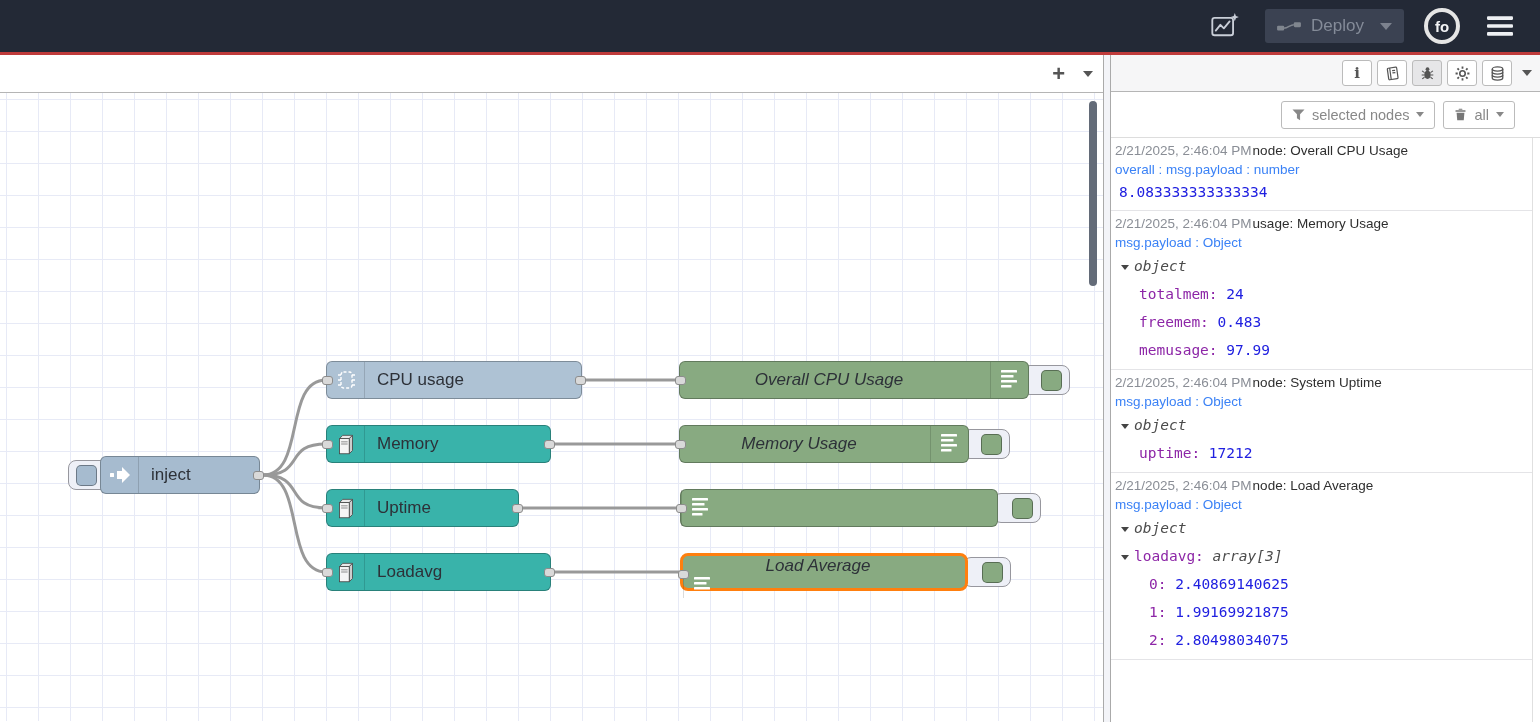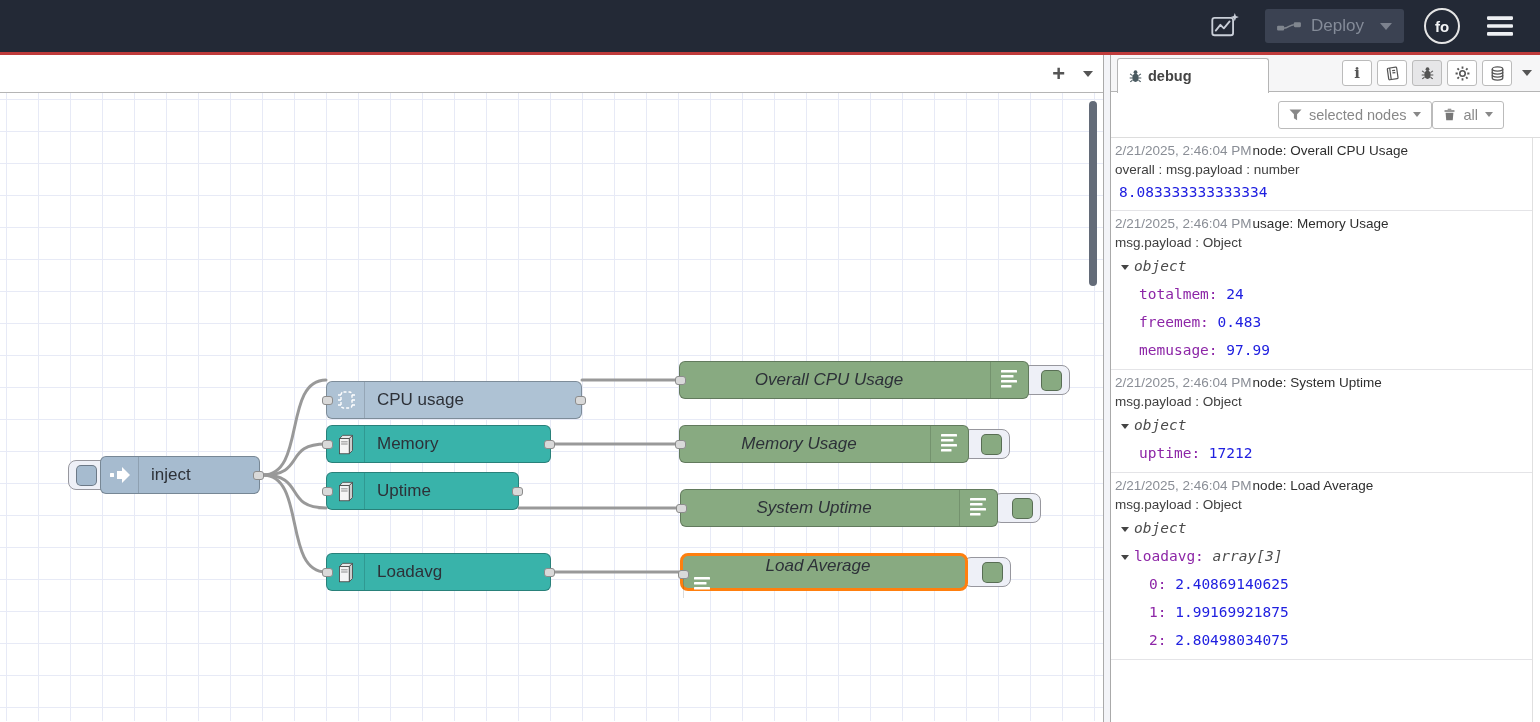--- a/index.html
+++ b/index.html
@@ -7,21 +7,21 @@
               font-family:"Liberation Sans", sans-serif; background:#fff; }
 
   
   .app-header { height:52px; background:#232936; display:flex; align-items:center;
                 justify-content:flex-end; gap:20px; padding-right:20px; }
   .hdr-icon-btn { width:40px; height:40px; display:flex; align-items:center; justify-content:center; cursor:pointer; }
   .deploy-btn { height:34px; background:#3b4252; border-radius:3px; display:flex; align-items:center;
                 gap:10px; padding:0 12px; color:#848b98; font-size:17px; }
   .deploy-caret { margin-left:6px; border-left:6px solid transparent; border-right:6px solid transparent;
                   border-top:7px solid #7c828e; width:0; height:0; }
-  .avatar { width:36px; height:36px; border-radius:50%; border:2px solid #e5e5e5; color:#f2f3f5;
+  .avatar { width:36px; height:36px; border-radius:50%; border:4px solid #e5e5e5; color:#f2f3f5;
             display:flex; align-items:center; justify-content:center; font-size:15px; font-weight:bold; }
   .red-line { height:3px; background:#bf3b3b; }
 
   
   .main-row { display:flex; height:667px; }
   .workspace { width:1104px; position:relative; border-right:1px solid #aaa; }
   .ws-tabbar { height:38px; background:#fff; border-bottom:1px solid #b5b5b5; position:relative; }
   .ws-tab-controls { position:absolute; right:10px; top:0; height:38px; display:flex; align-items:center; gap:18px; }
   .add-flow { font-size:22px; font-weight:bold; color:#555; line-height:1; cursor:pointer; }
   .caret-down { width:0; height:0; border-left:5px solid transparent; border-right:5px solid transparent;
@@ -60,30 +60,30 @@
   .dp-header { height:37px; background:#f6f6f7; border-bottom:1px solid #b5b5b5; position:relative; }
   .dp-tab { position:absolute; left:6px; top:3px; height:35px; width:152px; background:#fff;
             border:1px solid #b5b5b5; border-bottom:none; border-radius:3px 3px 0 0; z-index:2;
             display:flex; align-items:center; gap:5px; padding-left:10px;
             font-size:14.5px; font-weight:bold; color:#444; }
   .dp-hdr-btns { position:absolute; right:28px; top:5px; display:flex; gap:5px; z-index:1; }
   .sq-btn { width:30px; height:26px; border:1px solid #bbb; border-radius:3px; background:#fff;
             display:flex; align-items:center; justify-content:center; color:#555; cursor:pointer; }
   .sq-btn.active { background:#e6e6e8; }
   .dp-hdr-caret { position:absolute; right:8px; top:15px; }
-  .dp-toolbar { height:46px; display:flex; align-items:center; justify-content:flex-end; 
-                padding-right:36px; border-bottom:1px solid #ddd; }
+  .dp-toolbar { height:46px; display:flex; align-items:center; justify-content:flex-end; gap:8px;
+                padding-right:25px; border-bottom:1px solid #ddd; }
   .tb-btn { height:28px; border:1px solid #bbb; border-radius:3px; background:#fff; color:#888;
             font-size:14.5px; display:flex; align-items:center; gap:7px; padding:0 10px; cursor:pointer; }
   .tb-btn .caret-down { border-top-color:#888; border-left-width:4px; border-right-width:4px; border-top-width:5px; }
   .dmsg-list { flex:1; overflow:hidden; margin-right:7px; border-right:1px solid #e0e0e0; }
   .dmsg { border-bottom:1px solid #e4e4e7; padding:3px 4px 5px 4px; }
   .dmsg-head { font-size:13.5px; line-height:19px; display:flex; gap:1px; }
   .ts { color:#8a8e96; } .src { color:#2e2e2e; }
-  .dmsg-meta { font-size:13.5px; line-height:19px; color:#404040; }
+  .dmsg-meta { font-size:13.5px; line-height:19px; color:#3b82f6; }
   .mono { font-family:"DejaVu Sans Mono", monospace; }
   .tr { font-size:14.5px; line-height:28px; white-space:nowrap; }
   .payload-num { color:#2020e0; font-size:14.5px; line-height:26px; padding-left:4px; }
   .lvl0 { padding-left:6px; } .lvl1 { padding-left:24px; } .lvl2 { padding-left:34px; }
   .obj-caret { width:0; height:0; border-left:4.5px solid transparent; border-right:4.5px solid transparent;
                border-top:5.5px solid #444; display:inline-block; margin-right:5px; vertical-align:middle; cursor:pointer; }
   .obj-lbl { font-style:italic; color:#4c4c4c; }
   .k { color:#8d26a7; } .v { color:#2020e0; }
   .arr-type { font-style:italic; color:#4c4c4c; }
   .glyph-i { font-family:"DejaVu Serif", serif; font-weight:bold; font-size:15px; }
@@ -150,21 +150,21 @@
         <div class="icon-box icon-left">
           <svg width="22" height="18" viewBox="0 0 22 18" fill="#fff">
             <rect x="1" y="7" width="4" height="4" rx="0.5"></rect>
             <polygon points="8,5 13,5 13,1 21,9 13,17 13,13 8,13"></polygon>
           </svg>
         </div>
         <span class="node-label lbl-left">inject</span>
         <div class="port port-out"></div>
       </div>
 
-      <div class="node fill-cpu" style="left:326px;top:268px;width:256px;margin-top:20px;">
+      <div class="node fill-cpu" style="left:326px;top:268px;width:256px;">
         <div class="icon-box icon-left">
           <svg width="26" height="26" viewBox="0 0 26 26" fill="none" stroke="#fff" stroke-width="1.4">
             <rect x="8" y="5" width="11" height="16" rx="2.5" stroke-dasharray="3 2"></rect>
             <path d="M8 8h-3M8 13h-3M8 18h-3M19 8h3M19 13h3M19 18h3" stroke-width="1.6"></path>
           </svg>
         </div>
         <span class="node-label lbl-left">CPU usage</span>
         <div class="port port-in"></div>
         <div class="port port-out"></div>
       </div>
@@ -176,21 +176,21 @@
             <polygon points="15,7 18,4 18,18 15,21" fill="#cdcdcd" stroke="#4a4a4a" stroke-width="0.8"></polygon>
             <rect x="6" y="7" width="9" height="14" fill="#f5f5f5" stroke="#4a4a4a" stroke-width="0.8"></rect>
             <path d="M7.5 10h6M7.5 12h6" stroke="#8a8a8a" stroke-width="0.9"></path>
           </svg>
         </div>
         <span class="node-label lbl-left">Memory</span>
         <div class="port port-in"></div>
         <div class="port port-out"></div>
       </div>
 
-      <div class="node fill-os" style="left:326px;top:379px;width:193px;">
+      <div class="node fill-os" style="left:326px;top:396px;width:193px;">
         <div class="icon-box icon-left">
           <svg width="26" height="26" viewBox="0 0 24 24">
             <polygon points="6,7 9,4 18,4 15,7" fill="#e9e9e9" stroke="#4a4a4a" stroke-width="0.8"></polygon>
             <polygon points="15,7 18,4 18,18 15,21" fill="#cdcdcd" stroke="#4a4a4a" stroke-width="0.8"></polygon>
             <rect x="6" y="7" width="9" height="14" fill="#f5f5f5" stroke="#4a4a4a" stroke-width="0.8"></rect>
             <path d="M7.5 10h6M7.5 12h6" stroke="#8a8a8a" stroke-width="0.9"></path>
           </svg>
         </div>
         <span class="node-label lbl-left">Uptime</span>
         <div class="port port-in"></div>
@@ -244,21 +244,20 @@
             <rect y="1" width="16" height="2.6" rx="0.6"></rect>
               <rect y="6" width="12.5" height="2.6" rx="0.6"></rect>
             <rect y="11" width="16" height="2.6" rx="0.6"></rect>
               <rect y="16" width="10.5" height="2.6" rx="0.6"></rect>
           </svg>
         </div>
         <div class="port port-in"></div>
       </div>
 
       <div class="node fill-debug debug-node" style="left:680px;top:396px;width:318px;">
-        <span class="node-label">System Uptime</span>
         <div class="icon-box icon-right">
           <svg width="18" height="22" viewBox="0 0 18 22" fill="#fff">
             <rect y="1" width="16" height="2.6" rx="0.6"></rect>
               <rect y="6" width="12.5" height="2.6" rx="0.6"></rect>
             <rect y="11" width="16" height="2.6" rx="0.6"></rect>
               <rect y="16" width="10.5" height="2.6" rx="0.6"></rect>
           </svg>
         </div>
         <div class="port port-in"></div>
       </div>
@@ -277,30 +276,20 @@
       </div>
 
       <div class="canvas-vscroll"></div>
     </div>
   </div>
 
   <div class="splitter"></div>
 
   <aside class="debug-panel">
     <div class="dp-header">
-      <div class="dp-tab">
-        <svg width="15" height="15" viewBox="0 0 16 16" fill="#4a5a60">
-          <ellipse cx="8" cy="9.4" rx="3.4" ry="4.4"></ellipse>
-            <circle cx="8" cy="3.4" r="2"></circle>
-          <g stroke="#4a5a60" stroke-width="1.1" fill="none">
-            <path d="M4.8 7 2.2 5.2M4.8 9.6H1.8M4.8 12l-2.4 1.8M11.2 7l2.6-1.8M11.2 9.6h3M11.2 12l2.4 1.8"></path>
-          </g>
-        </svg>
-        <span>debug</span>
-      </div>
       <div class="dp-hdr-btns">
         <div class="sq-btn">
           <span class="glyph-i">i</span>
         </div>
         <div class="sq-btn">
           <svg width="15" height="15" viewBox="0 0 16 16" fill="none" stroke="#555" stroke-width="1.3">
             <g transform="rotate(-8 8 8)">
                 <rect x="3.2" y="1.8" width="10" height="12.4" rx="1"></rect>
                 <path d="M5.8 1.8v12.4M8 5h3.2M8 7.4h3.2"></path>
               </g>

